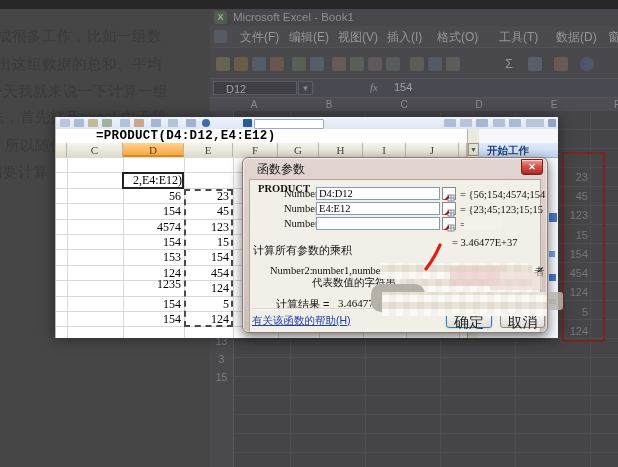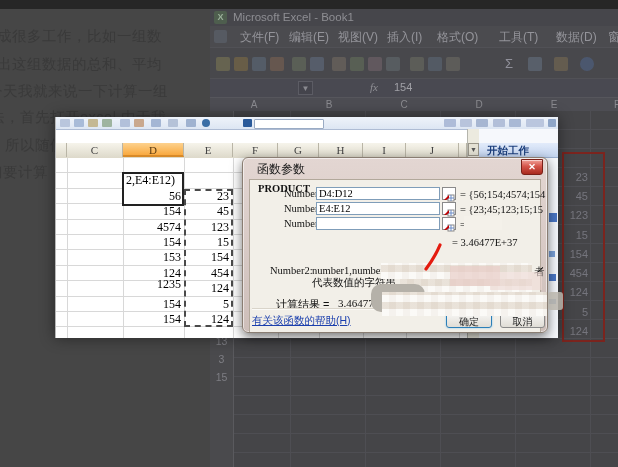--- a/index.html
+++ b/index.html
@@ -55,22 +55,22 @@
           background-image:repeating-linear-gradient(to bottom,transparent 0 14.4px,#d8d8d8 14.4px 15.4px);}
   .lbvline{top:41px;width:1px;height:180px;background:#d8d8d8;}
   .splitter{left:411px;top:12px;width:12px;height:209px;background:#eceadf;border-left:1px solid #b5b5ad;}
   .split-arrow{left:412px;top:26px;width:11px;height:13px;background:#e4e1d4;border:1px solid #9a968a;
                font-size:7px;color:#555;text-align:center;line-height:12px;box-sizing:border-box;}
   .taskpane{left:423px;top:12px;width:79px;height:209px;background:#f6f8fc;}
   .tphdr{left:0px;top:14px;width:79px;height:15px;background:linear-gradient(#e2ebfa,#c3d4ef);
          border-bottom:1px solid #9ab0d0;color:#1c3f7d;font-size:10.5px;font-weight:bold;
          line-height:15px;padding-left:8px;box-sizing:border-box;white-space:nowrap;overflow:hidden;}
   .tpfrag{background:#4a76c4;}
-  .editcell{left:66px;top:55px;width:62px;height:34px;border:2px solid #222;background:#fff;
-            box-sizing:border-box;font-family:"Liberation Serif",serif;font-size:12px;line-height:13px;padding-left:2px;}
+  .editcell{left:66px;top:55px;width:62px;height:17px;border:2px solid #222;background:#fff;
+            box-sizing:border-box;font-family:"Liberation Serif",serif;font-size:12px;line-height:13px;padding-left:9px;}
   .ldv{left:66px;width:59px;text-align:right;padding-right:3px;}
   .lev{left:128px;width:45px;text-align:right;padding-right:3px;}
   .cellnum{height:15px;line-height:15px;font-family:"Liberation Serif",serif;font-size:12px;color:#000;}
   .marquee{left:128px;top:72px;width:49px;height:138px;border:2px dashed #4a4a4a;box-sizing:border-box;}
   
   #dlg{left:242px;top:157px;width:306px;height:176px;z-index:20;border-radius:6px;overflow:hidden;
        background:linear-gradient(#e3d6d2,#cdbeb9);border:1px solid #897d72;box-sizing:border-box;
        box-shadow:0 4px 12px rgba(0,0,0,.55), inset 0 0 0 1px rgba(255,255,255,.55);}
   .dlg-title{left:14px;top:3px;font-size:12px;color:#1a1a1a;}
   .dlg-close{right:4px;top:1px;width:22px;height:16px;border-radius:0 0 3px 3px;
@@ -84,21 +84,21 @@
   .dlbl{left:34px;font-size:10.5px;color:#111;}
   .dinp{left:66px;width:124px;height:13px;background:#fff;border:1px solid #7f9db9;box-sizing:border-box;
         font-size:10.5px;line-height:11px;padding:0 2px;font-family:"Liberation Serif",serif;color:#000;}
   .dpick{left:192px;width:14px;height:13px;background:#fff;border:1px solid #8a8a8a;box-sizing:border-box;}
   .dres{left:210px;font-size:10.5px;color:#111;white-space:nowrap;}
   .dtext{font-size:11px;color:#111;white-space:nowrap;}
   .mosaic{background-image:
       repeating-linear-gradient(0deg,rgba(255,255,255,.6) 0 7px,rgba(225,216,205,.6) 7px 14px),
       repeating-linear-gradient(90deg,#f6f2ec 0 7px,#e7dfd5 7px 14px);}
   .dlink{left:2px;top:134px;font-size:10.5px;color:#1b3fad;text-decoration:underline;white-space:nowrap;}
-  .dbtn{top:132px;width:46px;height:16px;font-size:10px;color:#222;line-height:15px;
+  .dbtn{top:132px;width:46px;height:16px;font-size:15px;color:#222;line-height:15px;
         background:linear-gradient(#f8f7f5,#e0ddd6);border:1px solid #8a8a8a;border-radius:3px;box-sizing:border-box;}
   .dbtn.primary{border:1px solid #2c7fb8;box-shadow:0 0 2px #7ec0e8;}
   .sep{left:2px;top:128px;width:288px;height:1px;background:#d9d4ca;border-bottom:1px solid #fbfaf7;}
 </style>
 </head>
 <body>
 
 <div id="stage">
 
   <div class="abs" style="left:0;top:0;width:618px;height:9px;background:#262626;"></div>
@@ -139,20 +139,21 @@
       <div class="abs bgi" style="left:176px;background:#5a6064"></div>
       <div class="abs bgi" style="left:200px;background:#60625a"></div>
       <div class="abs bgi" style="left:218px;background:#565e68"></div>
       <div class="abs bgi" style="left:236px;background:#62605c"></div>
       <div class="abs bgsym" style="left:295px">Σ</div>
       <div class="abs bgi" style="left:318px;background:#5c6470"></div>
       <div class="abs bgi" style="left:344px;background:#6a6050"></div>
       <div class="abs bgi" style="left:370px;background:#4c5a74;border-radius:7px"></div>
     </div>
     <div class="abs bgformula">
+      <div class="abs namebox">D12</div>
       <div class="abs namedrop">▼</div>
       <div class="abs bgfx">fx</div>
       <div class="abs bgval">154</div>
     </div>
     <div class="abs bgcols">
       <span class="abs bgcol-letter" style="left:36px">A</span>
       <span class="abs bgcol-letter" style="left:111px">B</span>
       <span class="abs bgcol-letter" style="left:186px">C</span>
       <span class="abs bgcol-letter" style="left:261px">D</span>
       <span class="abs bgcol-letter" style="left:336px">E</span>
@@ -197,20 +198,23 @@
       <div class="abs tbf" style="left:146px;width:8px;background:#3a6ea5;border-radius:4px"></div>
       <div class="abs tbf" style="left:187px;width:9px;background:#2a5a9a"></div>
       <div class="abs tbf" style="left:198px;width:68px;background:#fff;border:1px solid #9aabc4"></div>
       <div class="abs tbf" style="left:388px;width:12px;background:#aebcd8"></div>
       <div class="abs tbf" style="left:404px;width:12px;background:#b8c4dc"></div>
       <div class="abs tbf" style="left:420px;width:12px;background:#a6b6d2"></div>
       <div class="abs tbf" style="left:437px;width:12px;background:#b2bfd9"></div>
       <div class="abs tbf" style="left:453px;width:12px;background:#a9b9d5"></div>
       <div class="abs tbf" style="left:470px;width:18px;background:#bac6de"></div>
       <div class="abs tbf" style="left:492px;width:8px;background:#8fa6c8"></div>
+    </div>
+    <div class="abs lbfbar">
+      <div class="abs lbfbar-txt">=PRODUCT(D4:D12,E4:E12)</div>
     </div>
     <div class="abs lbfbar-r"></div>
 
     <div class="abs lbhdrs">
       <div class="abs lbh" style="left:0;width:11px"></div>
       <div class="abs lbh" style="left:11px;width:56px">C</div>
       <div class="abs lbh sel" style="left:67px;width:61px">D</div>
       <div class="abs lbh" style="left:128px;width:49px">E</div>
       <div class="abs lbh" style="left:177px;width:45px">F</div>
       <div class="abs lbh" style="left:222px;width:41px">G</div>
@@ -303,20 +307,21 @@
             <line x1="8" y1="4" x2="8" y2="10" stroke="#6a8cc8"></line>
             <path d="M1,9 L6,4 L6,7 L3,9 Z" fill="#c00000"></path>
           </svg>
       </div>
 
       <div class="abs dres dser" style="top:9px">= {56;154;4574;154</div>
       <div class="abs dres dser" style="top:24px">= {23;45;123;15;15</div>
       <div class="abs dres dser" style="top:39px">=</div>
 
       <div class="abs dres dser" style="left:202px;top:57px">= 3.46477E+37</div>
+      <div class="abs dtext" style="left:3px;top:63px">计算所有参数的乘积</div>
 
       <div class="abs dres dser" style="left:20px;top:85px">Number2:</div>
       <div class="abs dres dser" style="left:62px;top:84px">number1,number2,...  要计算乘积的</div>
       <div class="abs dres dser" style="left:284px;top:85px">者</div>
       <div class="abs dres dser" style="left:62px;top:96px">代表数值的字符串</div>
 
       <div class="abs dtext" style="left:26px;top:117px">计算结果 =</div>
       <div class="abs dtext dser" style="left:88px;top:117px">3.46477E</div>
 
       <div class="abs sep"></div>

